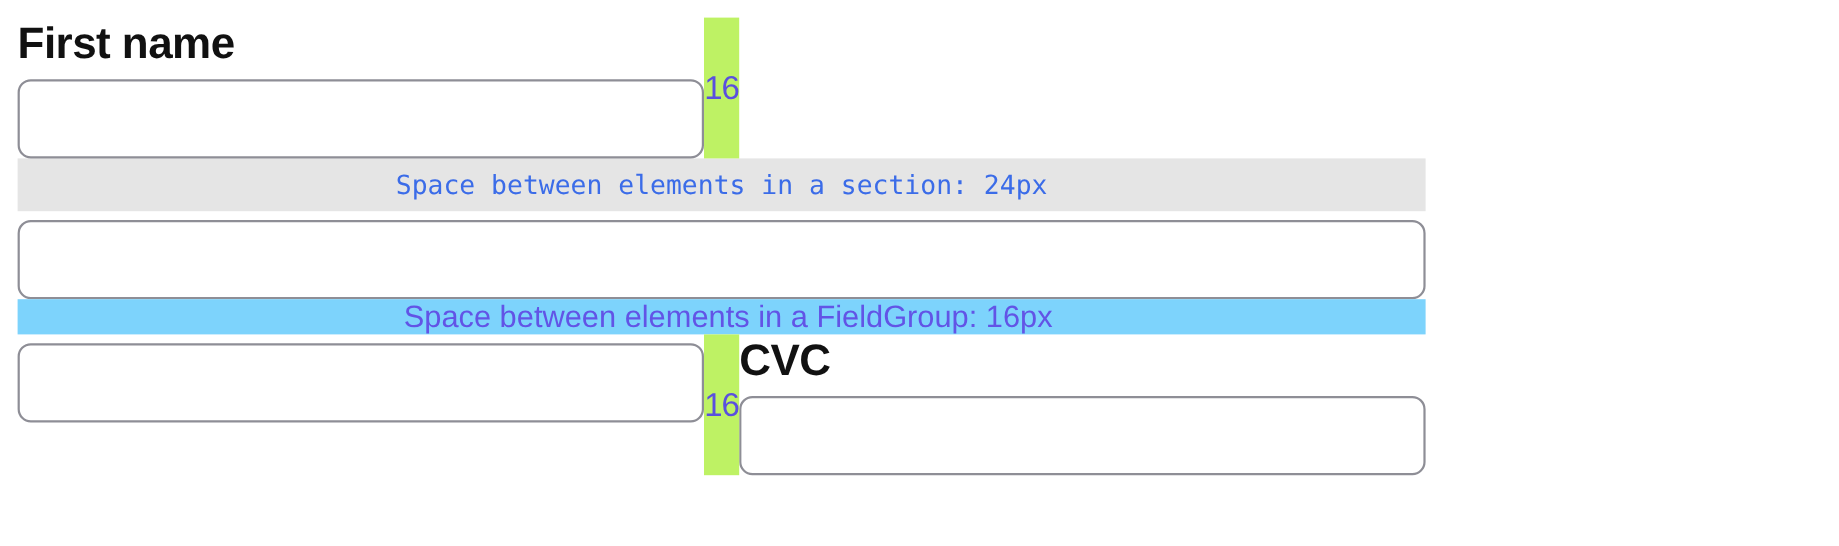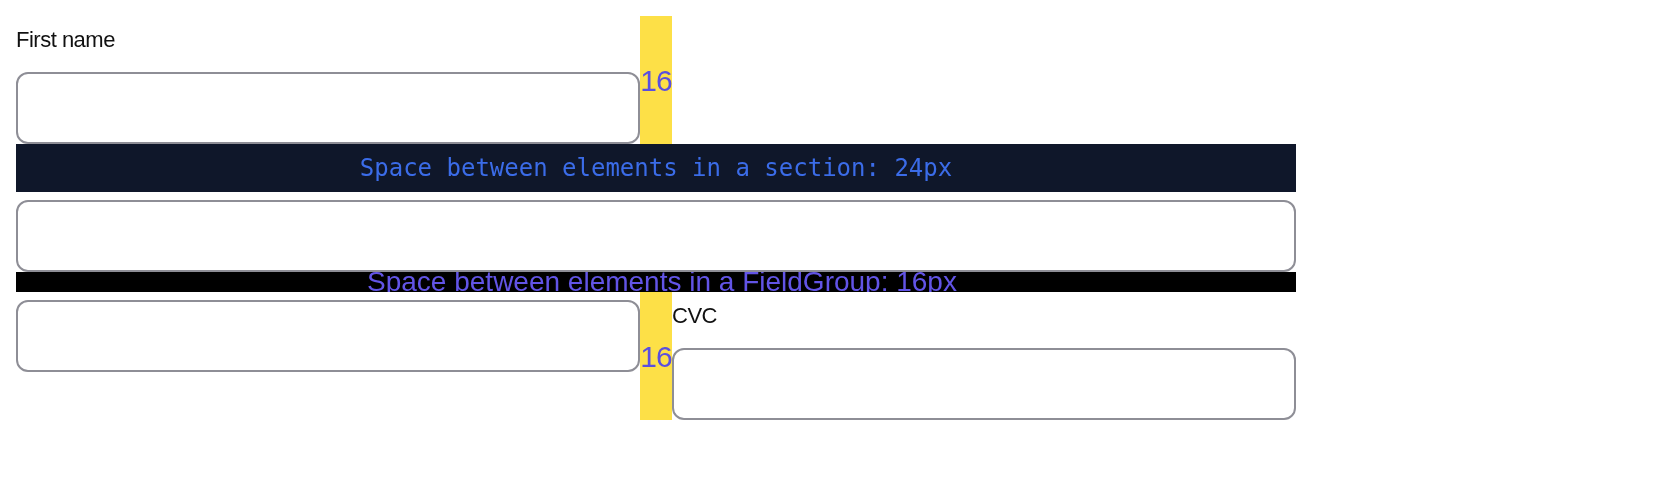--- a/index.html
+++ b/index.html
@@ -21,41 +21,41 @@
     top: 16px;
     width: 1280px;
   }
   
   .field-row {
     display: grid;
     grid-template-columns: 624px 32px 624px;
   }
   .gap-strip {
     position: relative;
-    background: #fde047;
+    background: #bef264;
   }
   .gap-label {
     position: absolute;
     top: 50px;
     left: 50%;
     transform: translateX(-50%);
     font-size: 30px;
     line-height: 1;
     font-weight: 400;
     color: #5a4fdf;
     letter-spacing: -1px;
   }
   
   .field { display: block; }
   .field-label {
     display: block;
-    font-size: 22px;
+    font-size: 40px;
     line-height: 48px;
     height: 48px;
-    font-weight: 400;
+    font-weight: 700;
     letter-spacing: -0.5px;
     color: #111111;
     white-space: nowrap;
   }
   .text-input {
     display: block;
     width: 100%;
     height: 72px;
     margin-top: 8px;
     background: #ffffff;
@@ -70,31 +70,31 @@
   
   .band {
     width: 1280px;
     display: flex;
     align-items: center;
     justify-content: center;
     overflow: hidden;
   }
   .band-section {
     height: 48px;
-    background: #0f172a;
+    background: #e5e5e5;
   }
   .band-section .band-text {
     font-family: "DejaVu Sans Mono", monospace;
     font-size: 24px;
     color: #3b6ce8;
     white-space: nowrap;
   }
   .band-fieldgroup {
-    height: 20px;
-    background: #000000;
+    height: 32px;
+    background: #7dd3fc;
     padding-left: 12px;
   }
   .band-fieldgroup .band-text {
     font-family: "Liberation Sans", sans-serif;
     font-size: 28px;
     color: #6254e6;
     white-space: nowrap;
   }
 </style>
 </head>

